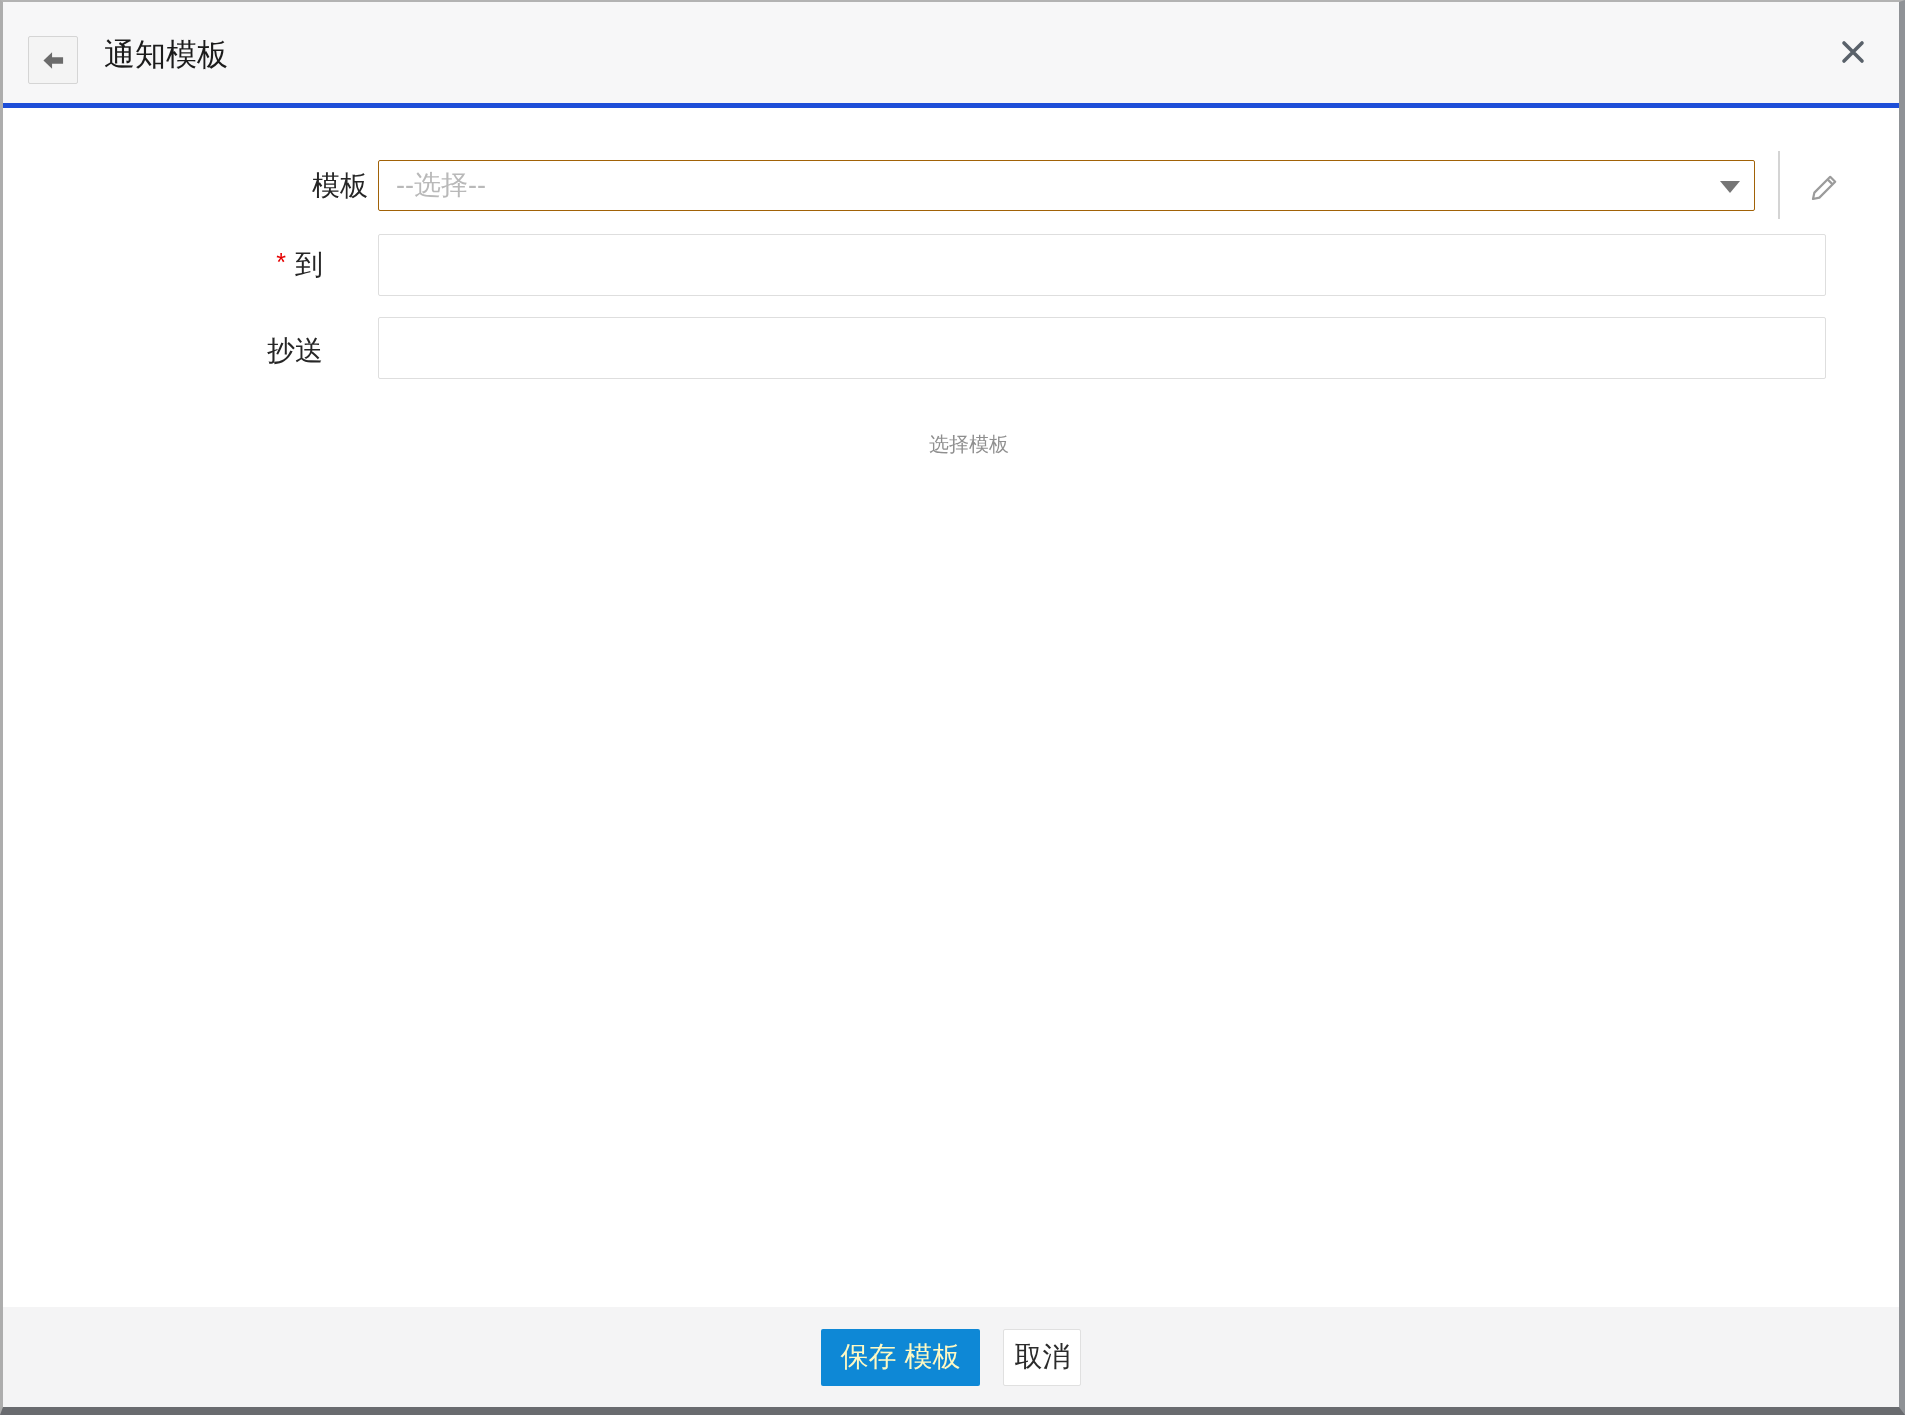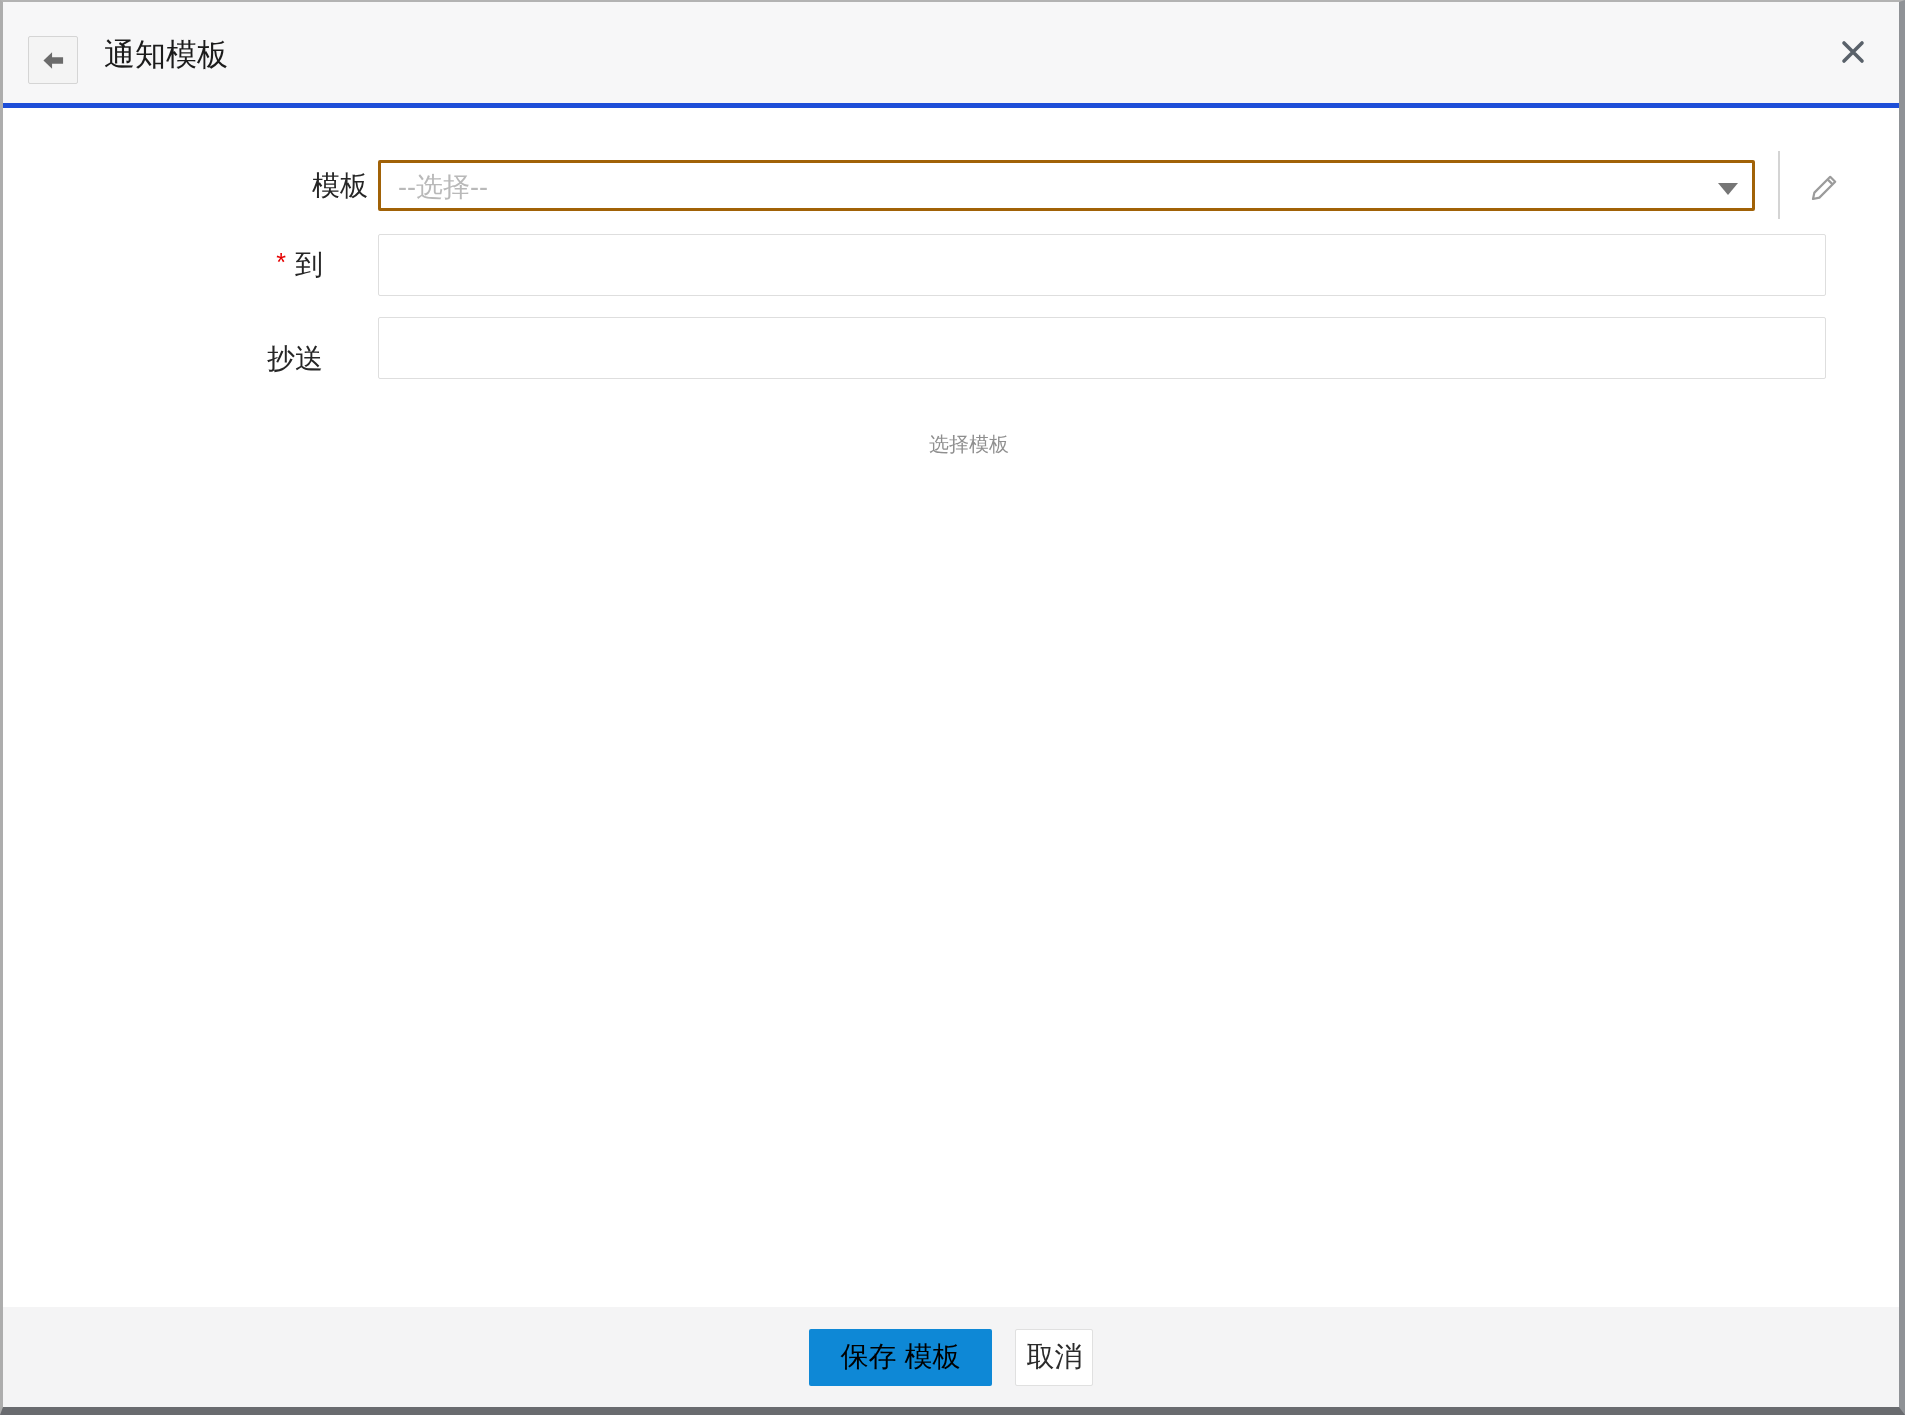--- a/index.html
+++ b/index.html
@@ -43,29 +43,29 @@
   }
 
   
   .field-label{
     position:absolute;left:0;width:320px;
     display:flex;align-items:center;justify-content:flex-end;
     font-size:28px;color:#262626;white-space:nowrap;
   }
   .lbl-template{top:158px;height:51px;margin-left:45px;}
   .lbl-to{top:232px;height:62px;}
-  .lbl-cc{top:326px;height:62px;font-family:Liberation Serif, serif;}
+  .lbl-cc{top:318px;height:62px;font-family:Liberation Serif, serif;}
   .req{
     color:var(--required-red);font-size:25px;
     margin-right:9px;transform:translateY(-3px);
   }
 
   .select-box{
     position:absolute;left:375px;top:158px;width:1377px;height:51px;
-    background:#fff;border:3px solid #a16207;border-radius:2px;
+    background:#fff;border:1px solid #a16207;border-radius:2px;
     cursor:pointer;
     padding-left:28px;
   }
   .select-placeholder{
     position:absolute;left:17px;top:0;height:49px;line-height:49px;
     font-size:27px;color:#b9b9b9;white-space:nowrap;
   }
   .caret{
     position:absolute;right:14px;top:20px;width:0;height:0;
     border-left:10px solid transparent;border-right:10px solid transparent;
@@ -100,21 +100,21 @@
     position:absolute;left:0;right:0;top:1305px;height:100px;
     background:#f4f4f5;
     display:flex;align-items:center;justify-content:center;gap:23px;
   }
   .btn{
     height:57px;font-size:28px;border-radius:2px;cursor:pointer;
     font-family:inherit;display:flex;align-items:center;justify-content:center;
     white-space:nowrap;
   }
   .btn-primary{
-    background:var(--accent-blue);color:#000000;border:none;padding:0 32px;
+    background:var(--accent-blue);color:#fef9c3;border:none;padding:0 20px;
   }
   .btn-default{
     background:#ffffff;color:#2b2b2b;border:1px solid #e0e0e0;padding:0 10px;
   }
 </style>
 </head>
 <body>
 
 <div class="window">
 

